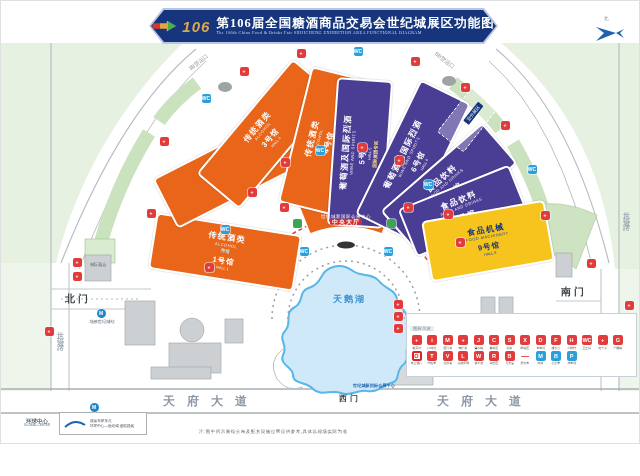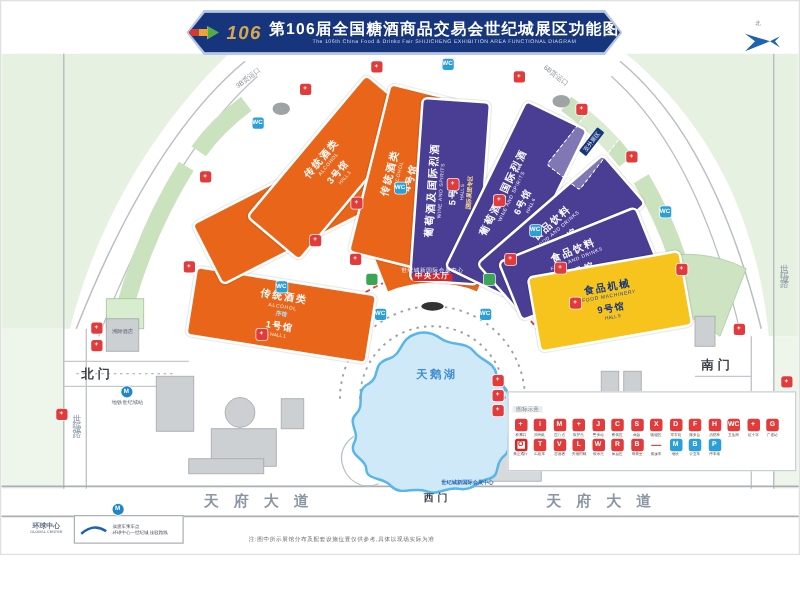--- a/index.html
+++ b/index.html
@@ -8,21 +8,21 @@
   .abs{position:absolute;}
   
   .banner-outer{position:absolute;left:148px;top:7px;width:349px;height:36px;background:#b9c7e6;
     clip-path:polygon(0 50%,14px 0,335px 0,349px 50%,335px 100%,14px 100%);}
   .banner-inner{position:absolute;left:2px;top:2px;width:345px;height:32px;background:#16357c;
     clip-path:polygon(0 50%,13px 0,332px 0,345px 50%,332px 100%,13px 100%);
     display:flex;align-items:center;justify-content:center;gap:6px;color:#fff;}
   .logo-arrow{width:24px;height:11px;background:linear-gradient(90deg,#d23b2e 0 35%,#e8a33d 35% 65%,#4fae4c 65% 100%);
     clip-path:polygon(0 25%,60% 25%,60% 0,100% 50%,60% 100%,60% 75%,0 75%);}
   .logo-106{font-size:15px;font-weight:bold;font-style:italic;color:#d7a94f;letter-spacing:1px;}
-  .banner-text{display:flex;flex-direction:column;align-items:center;line-height:1.1;}
+  .banner-text{display:flex;flex-direction:column;align-items:flex-start;line-height:1.1;font-family:Liberation Serif, serif;}
   .banner-zh{font-size:12.5px;font-weight:bold;letter-spacing:1px;white-space:nowrap;}
   .banner-en{font-size:4.2px;letter-spacing:.4px;color:#cfd9ef;white-space:nowrap;}
   
   .hall{position:absolute;display:flex;flex-direction:column;align-items:center;justify-content:center;
     border:2px solid #fff;border-radius:5px;color:#fff;text-align:center;box-sizing:border-box;
     box-shadow:0 0 0 1px rgba(0,0,0,.08);}
   .hall .cat{font-size:8px;font-weight:bold;letter-spacing:1.5px;line-height:1.05;}
   .hall .caten{font-size:4px;opacity:.9;letter-spacing:.5px;}
   .hall .hno{font-size:7.5px;font-weight:bold;margin-top:3px;letter-spacing:1px;}
   .hall .hen{font-size:3.8px;opacity:.9;}

